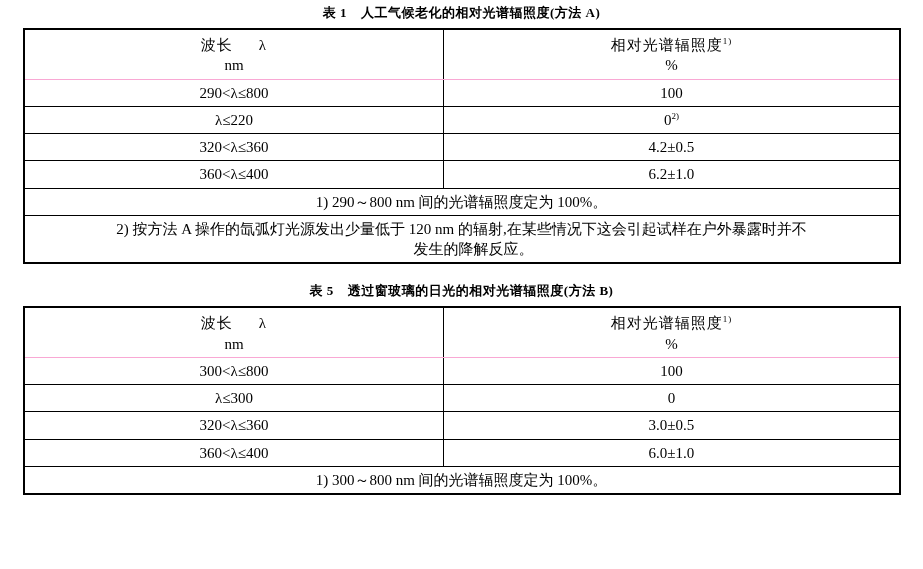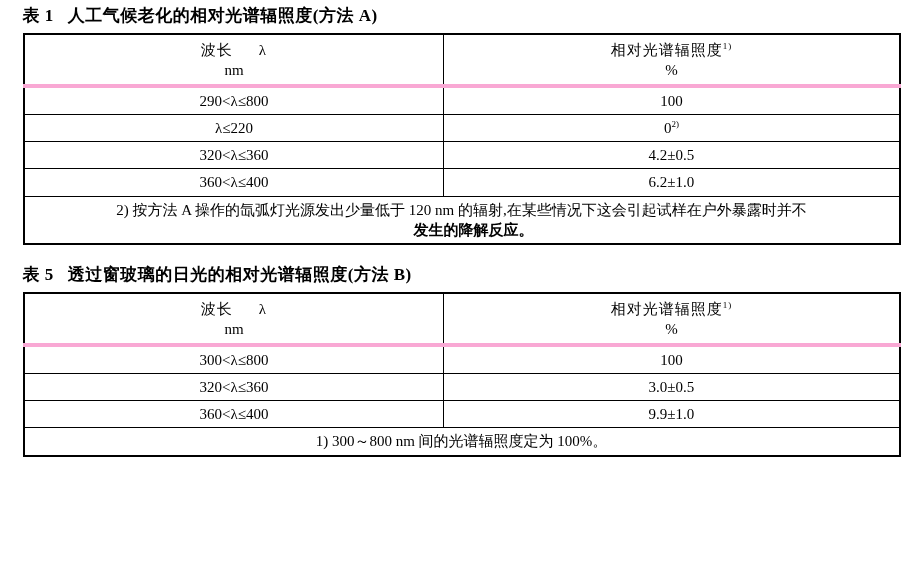--- a/index.html
+++ b/index.html
@@ -20,21 +20,22 @@
     height: 569px;
     position: relative;
     box-sizing: border-box;
     padding: 0;
   }
   .table-block {
     width: 878px;
     margin: 0 auto;
   }
   .caption {
-    font-size: 17px;
+    text-align: center;
+    font-size: 13px;
     font-weight: bold;
     letter-spacing: 0.5px;
     padding: 4px 0 6px 0;
     font-family: "Liberation Serif", "DejaVu Serif", serif;
   }
   .caption .cap-num {
     margin-right: 14px;
   }
   table.data {
     width: 100%;
@@ -48,21 +49,21 @@
     font-size: 15px;
     padding: 3px 19px;
     line-height: 1.35;
     font-family: "Liberation Serif", "DejaVu Serif", serif;
   }
   table.data td.head {
     font-size: 15px;
     padding: 5px 2px 3px 2px;
   }
   table.data tr.header-row td {
-    border-bottom: 4px solid #f9a8d4;
+    border-bottom: 1px solid #f9a8d4;
   }
   .hdr-line1 {
     display: block;
     letter-spacing: 1px;
   }
   .hdr-line1 .sp {
     display: inline-block;
     width: 26px;
   }
   .hdr-line2 {
@@ -75,21 +76,20 @@
   }
   td.note {
     text-align: left;
     padding: 5px 8px 5px 10px;
     font-size: 15px;
     line-height: 1.5;
   }
   td.note .note-indent {
     display: block;
     padding-left: 24px;
-    font-weight: bold;
   }
   .thick-top td {
     border-top: 2px solid #000;
   }
   .gap-1 { height: 14px; }
   .col-left { width: 48%; }
   .col-right { width: 52%; }
 </style>
 </head>
 <body>
@@ -125,20 +125,23 @@
           <td><span>0</span><sup>2)</sup></td>
         </tr>
         <tr>
           <td>320&lt;λ≤360</td>
           <td><span>4.2±0.5</span><sup></sup></td>
         </tr>
         <tr>
           <td>360&lt;λ≤400</td>
           <td><span>6.2±1.0</span><sup></sup></td>
         </tr>
+        <tr class="thick-top">
+          <td class="note" colspan="2">1) 290～800 nm 间的光谱辐照度定为 100%。</td>
+        </tr>
         <tr>
           <td class="note" colspan="2">
             <span>2) 按方法 A 操作的氙弧灯光源发出少量低于 120 nm 的辐射,在某些情况下这会引起试样在户外暴露时并不</span>
             <span class="note-indent">发生的降解反应。</span>
           </td>
         </tr>
       </tbody>
     </table>
   </div>
 
@@ -161,27 +164,31 @@
           </td>
           <td class="head">
             <span class="hdr-line1"><span>相对光谱辐照度</span><sup>1)</sup></span>
             <span class="hdr-line2">%</span>
           </td>
         </tr>
         <tr>
           <td>300&lt;λ≤800</td>
           <td><span>100</span><sup></sup></td>
         </tr>
+        <tr class="thick-top">
+          <td>λ≤300</td>
+          <td><span>0</span><sup></sup></td>
+        </tr>
         <tr>
           <td>320&lt;λ≤360</td>
           <td><span>3.0±0.5</span><sup></sup></td>
         </tr>
         <tr>
           <td>360&lt;λ≤400</td>
-          <td><span>9.9±1.0</span><sup></sup></td>
+          <td><span>6.0±1.0</span><sup></sup></td>
         </tr>
         <tr class="thick-top">
           <td class="note" colspan="2">1) 300～800 nm 间的光谱辐照度定为 100%。</td>
         </tr>
       </tbody>
     </table>
   </div>
 
 </div>
 

